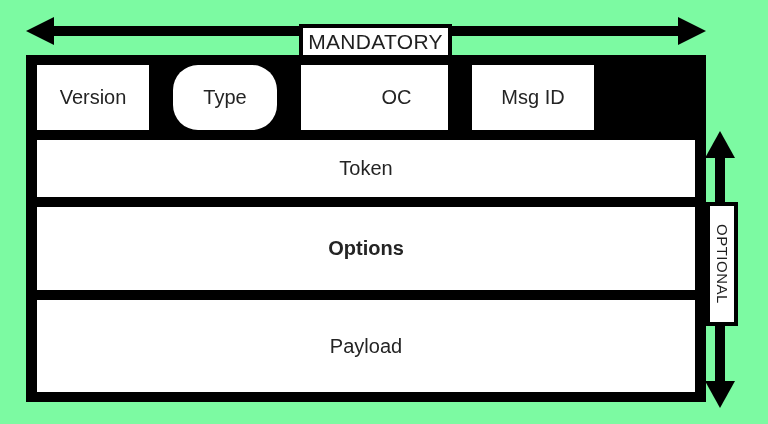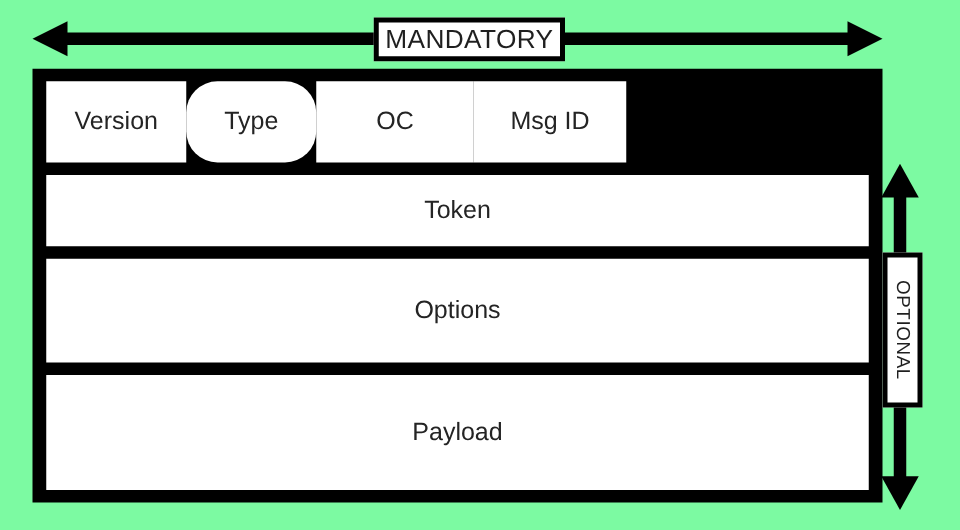--- a/index.html
+++ b/index.html
@@ -31,21 +31,21 @@
   .arrowhead-right {
     position: absolute;
     left: 678px; top: 17px;
     width: 0; height: 0;
     border-top: 14px solid transparent;
     border-bottom: 14px solid transparent;
     border-left: 28px solid #000;
   }
   .mandatory-box {
     position: absolute;
-    left: 299px; top: 14px;
+    left: 299px; top: 24px;
     width: 153px; height: 35px;
     box-sizing: border-box;
     background: #fff;
     border: 4px solid #000;
     display: flex;
     align-items: center;
     justify-content: center;
     font-size: 21px;
     letter-spacing: 0.3px;
     z-index: 3;
@@ -66,32 +66,32 @@
   .cell {
     background: #fff;
     display: flex;
     align-items: center;
     justify-content: center;
     font-size: 20px;
     color: #242424;
   }
   .header-row {
     display: flex;
-    gap: 0;
+    gap: 24px;
     height: 65px;
     flex-shrink: 0;
   }
   .header-row .cell { flex-shrink: 0; }
   .header-row .cell:nth-child(1) { width: 112px; }
   .header-row .cell:nth-child(2) { width: 104px; border-radius: 25px; }
-  .header-row .cell:nth-child(3) { width: 126px; }
+  .header-row .cell:nth-child(3) { width: 103px; padding-left: 44px; }
   .header-row .cell:nth-child(4) { width: 122px; }
   .header-row .cell:nth-child(5) { flex: 1 1 auto; text-align: center; }
   .row-token   { height: 57px; flex-shrink: 0; }
-  .row-options { height: 83px; flex-shrink: 0; }
+  .row-options { height: 83px; flex-shrink: 0; font-weight: bold; }
   .row-payload { flex: 1 1 auto; }
 
   
   .v-shaft {
     position: absolute;
     left: 715px; top: 152px;
     width: 10px; height: 236px;
     background: #000;
   }
   .arrowhead-up {

